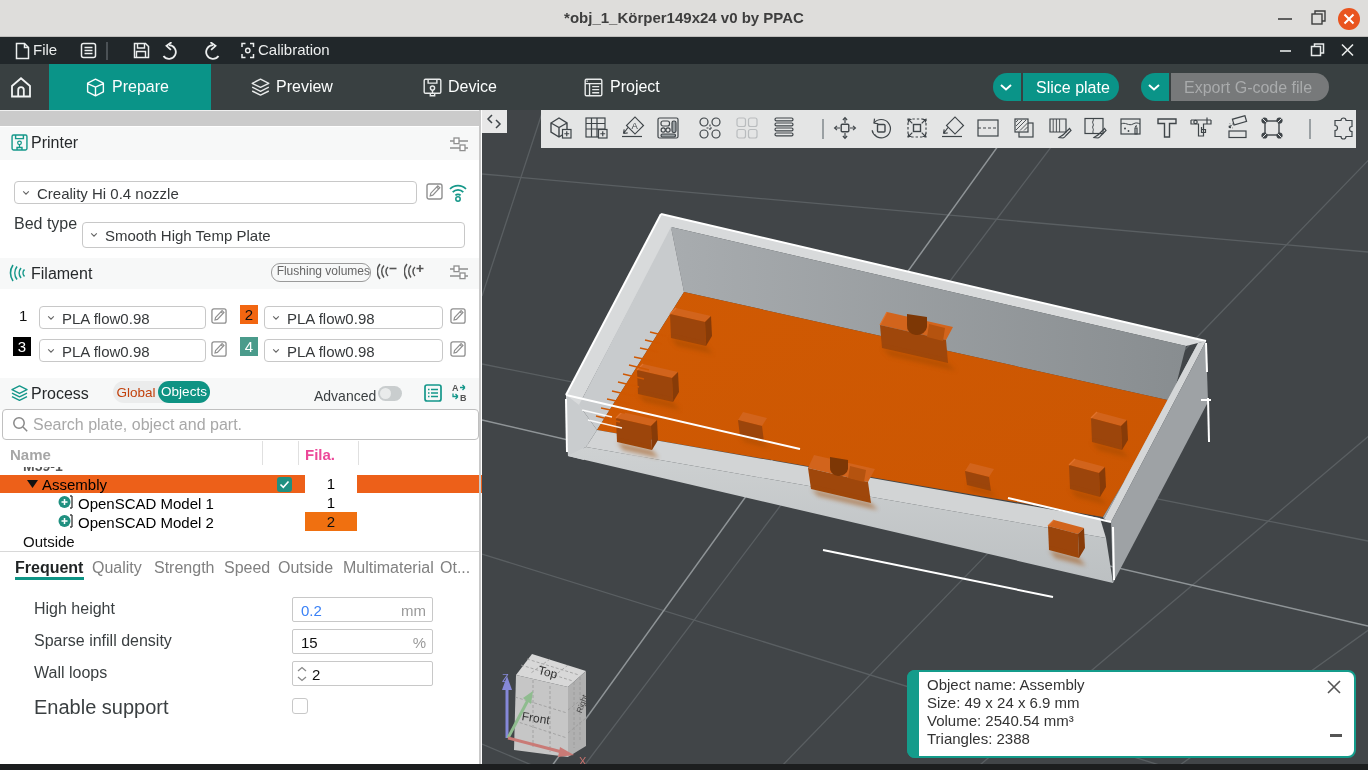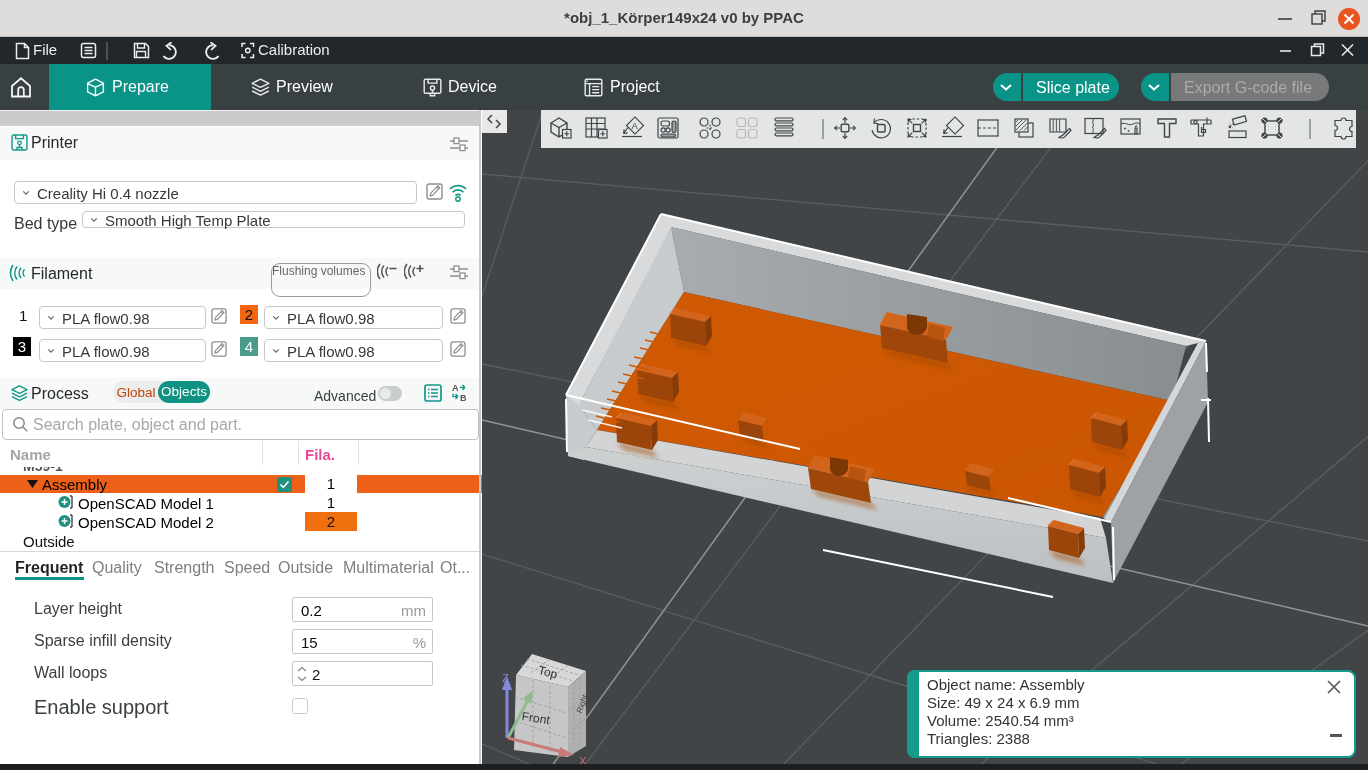--- a/index.html
+++ b/index.html
@@ -143,34 +143,34 @@
     </div>
     <svg class="abs" style="left:426px;top:73px" width="17" height="17" viewBox="0 0 17 17">
       <rect x="1" y="1" width="15" height="15" rx="2" fill="none" stroke="#8f8f8f" stroke-width="1.4"></rect>
       <path d="M4.2 12.8 l0.6 -2.6 l7 -7.4 2 1.9 -7 7.4 z M10.6 4 l2 1.9" fill="none" stroke="#8f8f8f" stroke-width="1.2"></path>
     </svg>
     <svg class="abs" style="left:448px;top:72px" width="20" height="21" viewBox="0 0 20 21">
       <path d="M2 7 a11 11 0 0 1 16 0 M4.7 10.2 a7.2 7.2 0 0 1 10.6 0 M7.4 13.4 a3.6 3.6 0 0 1 5.2 0" fill="none" stroke="#16988a" stroke-width="1.7"></path>
       <circle cx="10" cy="17" r="2.2" fill="none" stroke="#16988a" stroke-width="1.5"></circle>
     </svg>
     <div class="lbl" style="left:14px;top:105px;font-size:16px;color:#33383a">Bed type</div>
-    <div class="combo" style="left:82px;top:101px;width:383px;height:17px">
+    <div class="combo" style="left:82px;top:112px;width:383px;height:26px">
       <svg class="chev" viewBox="0 0 10 10">
           <path d="M1.5 3 l3.5 3.5 L8.5 3" fill="none" stroke="#666" stroke-width="1.4"></path>
         </svg>
       <span class="ct">Smooth High Temp Plate</span>
     </div>
 
     <div class="sechead" style="top:148px;height:31px">
         <span class="t">Filament</span>
       </div>
     <svg class="abs" style="left:9px;top:153px" width="20" height="20" viewBox="0 0 20 20">
       <path d="M4 2 a14 14 0 0 0 0 16 M8 3.5 a11 11 0 0 0 0 13 M12 5 a8 8 0 0 0 0 10 M15.5 6.5 a5 5 0 0 0 0 7" fill="none" stroke="#15978a" stroke-width="1.6"></path>
     </svg>
-    <div class="abs" style="left:271px;top:153px;width:100px;height:34px;border:1px solid #9a9a9a;border-radius:9px;font-size:12px;color:#666;text-align:left;line-height:15px">Flushing volumes</div>
+    <div class="abs" style="left:271px;top:153px;width:100px;height:19px;border:1px solid #9a9a9a;border-radius:9px;font-size:12px;color:#666;text-align:right;line-height:15px">Flushing volumes</div>
     <svg class="abs" style="left:377px;top:153px" width="21" height="18" viewBox="0 0 21 18">
       <path d="M3 1 a12 12 0 0 0 0 15 M7 2.5 a9 9 0 0 0 0 12 M11 4 a6 6 0 0 0 0 9" fill="none" stroke="#555" stroke-width="1.5"></path>
       <path d="M12.5 5.5 h7" stroke="#555" stroke-width="1.6"></path>
     </svg>
     <svg class="abs" style="left:404px;top:153px" width="21" height="18" viewBox="0 0 21 18">
       <path d="M3 1 a12 12 0 0 0 0 15 M7 2.5 a9 9 0 0 0 0 12 M11 4 a6 6 0 0 0 0 9" fill="none" stroke="#555" stroke-width="1.5"></path>
       <path d="M12.5 5.5 h7 M16 2 v7" stroke="#555" stroke-width="1.6"></path>
     </svg>
     <svg class="abs" style="left:450px;top:155px" width="18" height="15" viewBox="0 0 18 15">
       <path d="M0 4 h18 M0 11 h18" stroke="#8f8f8f" stroke-width="1.3"></path>
@@ -295,23 +295,23 @@
 
     <div class="lbl" style="left:15px;top:449px;font-size:16px;font-weight:bold;color:#1f2324">Frequent</div>
     <div class="abs" style="left:15px;top:467px;width:69px;height:3px;background:#0d9485"></div>
     <div class="lbl" style="left:92px;top:449px;font-size:16px;color:#808080">Quality</div>
     <div class="lbl" style="left:154px;top:449px;font-size:16px;color:#808080">Strength</div>
     <div class="lbl" style="left:224px;top:449px;font-size:16px;color:#808080">Speed</div>
     <div class="lbl" style="left:278px;top:449px;font-size:16px;color:#808080">Outside</div>
     <div class="lbl" style="left:343px;top:449px;font-size:16px;color:#808080">Multimaterial</div>
     <div class="lbl" style="left:440px;top:449px;font-size:16px;color:#808080">Ot...</div>
 
-    <div class="lbl" style="left:34px;top:490px;font-size:16px;color:#3a3f41">Layer height</div>
+    <div class="lbl" style="left:34px;top:490px;font-size:16px;color:#3a3f41">High height</div>
     <div class="abs" style="left:292px;top:487px;width:141px;height:25px;border:1px solid #c8c8c8;border-radius:2px"></div>
-    <div class="lbl" style="left:301px;top:492px;color:#000000">0.2</div>
+    <div class="lbl" style="left:301px;top:492px;color:#3b82f6">0.2</div>
     <div class="lbl" style="left:396px;top:492px;width:30px;text-align:right;color:#9a9a9a">mm</div>
     <div class="lbl" style="left:34px;top:522px;font-size:16px;color:#3a3f41">Sparse infill density</div>
     <div class="abs" style="left:292px;top:519px;width:141px;height:25px;border:1px solid #c8c8c8;border-radius:2px"></div>
     <div class="lbl" style="left:301px;top:524px;color:#111">15</div>
     <div class="lbl" style="left:396px;top:524px;width:30px;text-align:right;color:#9a9a9a">%</div>
     <div class="lbl" style="left:34px;top:554px;font-size:16px;color:#3a3f41">Wall loops</div>
     <div class="abs" style="left:292px;top:551px;width:141px;height:25px;border:1px solid #c8c8c8;border-radius:2px"></div>
     <svg class="abs" style="left:296px;top:556px" width="12" height="16" viewBox="0 0 12 16">
       <path d="M2 5 l4-3.5 4 3.5" fill="none" stroke="#888" stroke-width="1.3"></path>
       <path d="M2 11 l4 3.5 4-3.5" fill="none" stroke="#888" stroke-width="1.3"></path>

